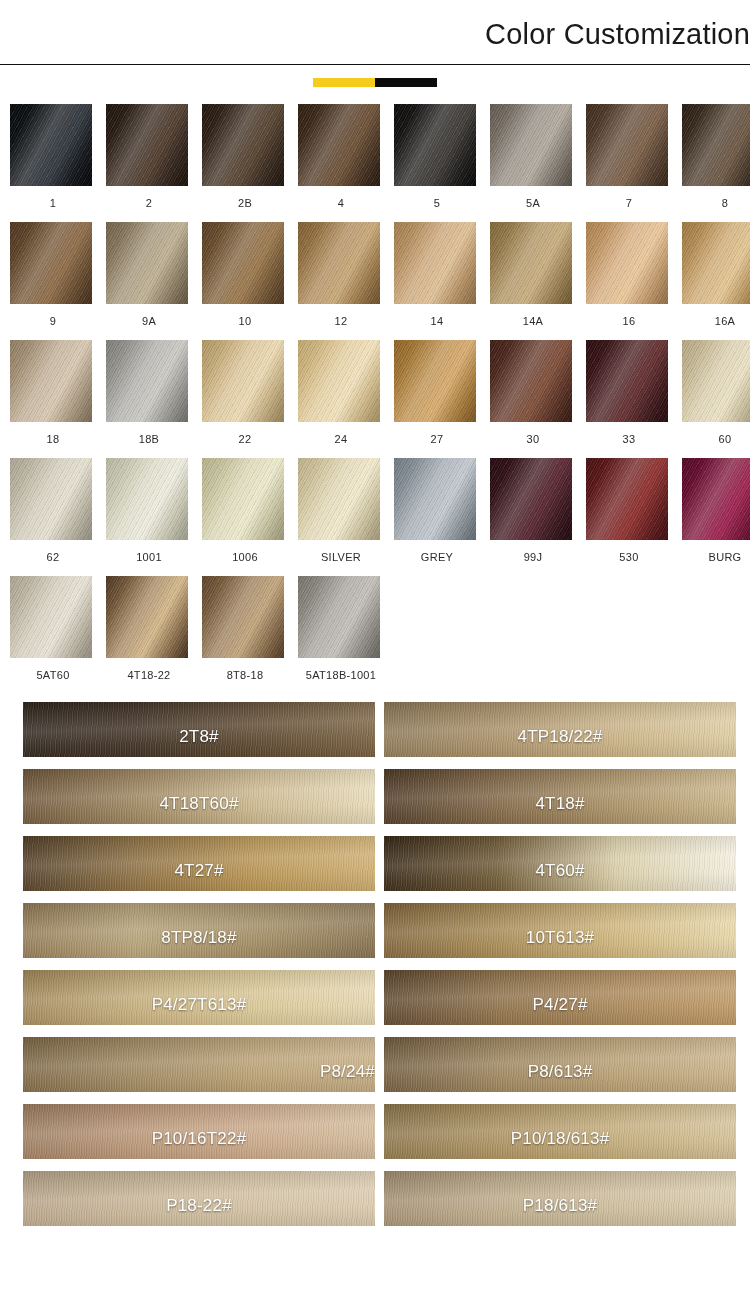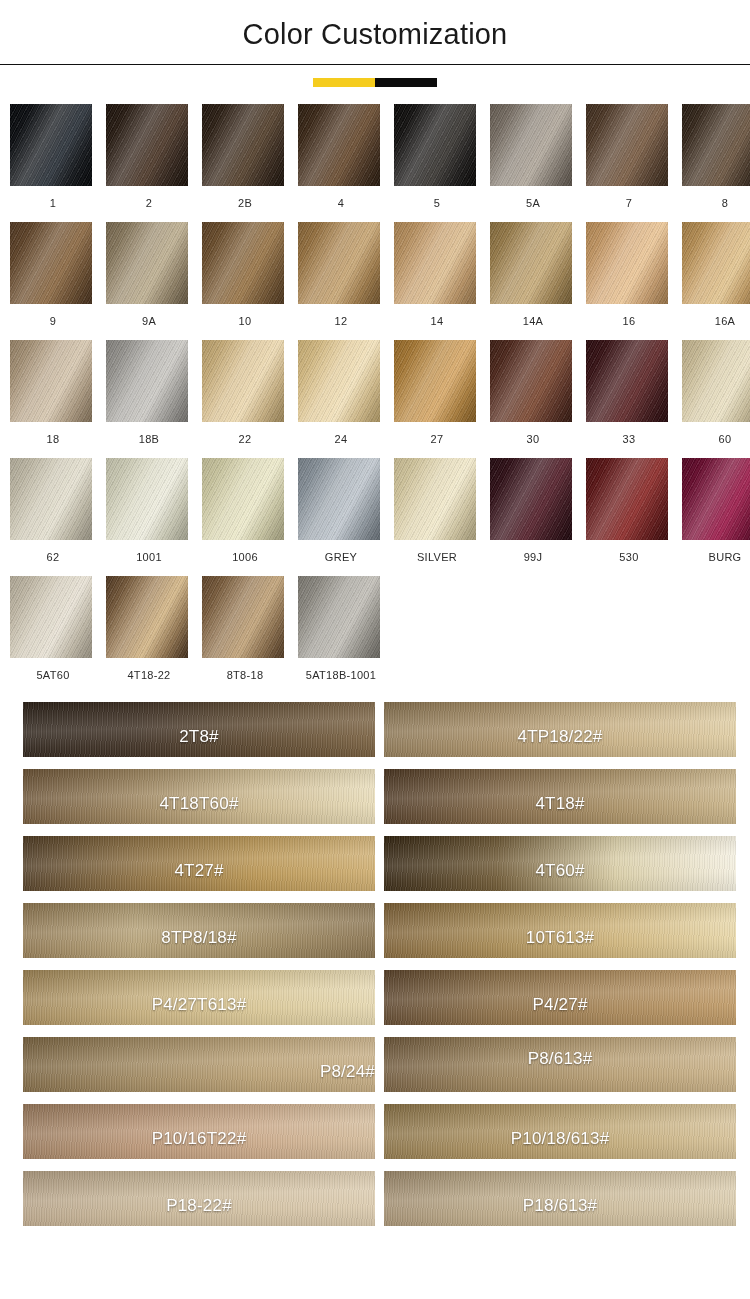--- a/index.html
+++ b/index.html
@@ -4,21 +4,21 @@
 <style>
   * { box-sizing: border-box; margin: 0; padding: 0; }
   html, body {
     width: 750px;
     background: #ffffff;
     font-family: "Liberation Sans", sans-serif;
   }
   .page { width: 750px; min-height: 1299px; position: relative; background:#fff; }
 
   
-  .header { padding-top: 14px; text-align: center; }
+  .header { padding-top: 14px; text-align: right; }
   .header-title {
     font-size: 29px;
     font-weight: 400;
     color: #1a1a1a;
     letter-spacing: .2px;
     line-height: 40px;
   }
   .header-rule { width: 750px; height: 1px; background: #111; margin-top: 10px; }
   .accent-wrap { display: flex; justify-content: center; margin-top: 13px; }
   .accent-yellow { width: 62px; height: 9px; }
@@ -318,32 +318,32 @@
         <div class="chip-label">1001</div>
       </div>
       <div class="cell">
         <div class="chip" style="background: linear-gradient(118deg, rgb(180, 176, 140) 0%, rgb(215, 211, 173) 38%, rgb(238, 235, 205) 62%, rgb(215, 211, 173) 80%, rgb(180, 176, 140) 100%);">
           <div class="strands"></div>
           <div class="sheen"></div>
         </div>
         <div class="chip-label">1006</div>
       </div>
       <div class="cell">
+        <div class="chip" style="background: linear-gradient(118deg, rgb(188, 176, 137) 0%, rgb(222, 210, 171) 38%, rgb(243, 235, 206) 62%, rgb(222, 210, 171) 80%, rgb(188, 176, 137) 100%);">
+          <div class="strands"></div>
+          <div class="sheen"></div>
+        </div>
+        <div class="chip-label">SILVER</div>
+      </div>
+      <div class="cell">
         <div class="chip" style="background: linear-gradient(118deg, rgb(110, 119, 127) 0%, rgb(154, 163, 171) 38%, rgb(195, 202, 209) 62%, rgb(154, 163, 171) 80%, rgb(110, 119, 127) 100%);">
           <div class="strands"></div>
           <div class="sheen"></div>
         </div>
         <div class="chip-label">GREY</div>
-      </div>
-      <div class="cell">
-        <div class="chip" style="background: linear-gradient(118deg, rgb(188, 176, 137) 0%, rgb(222, 210, 171) 38%, rgb(243, 235, 206) 62%, rgb(222, 210, 171) 80%, rgb(188, 176, 137) 100%);">
-          <div class="strands"></div>
-          <div class="sheen"></div>
-        </div>
-        <div class="chip-label">SILVER</div>
       </div>
       <div class="cell">
         <div class="chip" style="background: linear-gradient(118deg, rgb(34, 10, 16) 0%, rgb(59, 20, 28) 38%, rgb(86, 33, 44) 62%, rgb(59, 20, 28) 80%, rgb(34, 10, 16) 100%);">
           <div class="strands"></div>
           <div class="sheen"></div>
         </div>
         <div class="chip-label">99J</div>
       </div>
       <div class="cell">
         <div class="chip" style="background: linear-gradient(118deg, rgb(70, 15, 16) 0%, rgb(107, 26, 26) 38%, rgb(142, 44, 42) 62%, rgb(107, 26, 26) 80%, rgb(70, 15, 16) 100%);">
@@ -438,21 +438,21 @@
       <div class="bar" style="background: linear-gradient(90deg, rgb(91, 67, 42) 0%, rgb(138, 108, 67) 32%, rgb(169, 134, 86) 66%, rgb(192, 154, 102) 100%);">
         <div class="strands-h"></div>
         <div class="sheen-h"></div>
         <div class="bar-label">P4/27#</div>
       </div>
       <div class="bar" style="background: linear-gradient(90deg, rgb(123, 100, 64) 0%, rgb(157, 133, 92) 32%, rgb(185, 159, 114) 66%, rgb(199, 174, 132) 100%); justify-content: flex-end;">
         <div class="strands-h"></div>
         <div class="sheen-h"></div>
         <div class="bar-label">P8/24#</div>
       </div>
-      <div class="bar" style="background: linear-gradient(90deg, rgb(111, 88, 58) 0%, rgb(154, 129, 88) 32%, rgb(184, 158, 114) 66%, rgb(203, 179, 137) 100%); align-items: center;">
+      <div class="bar" style="background: linear-gradient(90deg, rgb(111, 88, 58) 0%, rgb(154, 129, 88) 32%, rgb(184, 158, 114) 66%, rgb(203, 179, 137) 100%);">
         <div class="strands-h"></div>
         <div class="sheen-h"></div>
         <div class="bar-label">P8/613#</div>
       </div>
       <div class="bar" style="background: linear-gradient(90deg, rgb(154, 122, 92) 0%, rgb(184, 147, 115) 32%, rgb(202, 168, 135) 66%, rgb(212, 187, 154) 100%);">
         <div class="strands-h"></div>
         <div class="sheen-h"></div>
         <div class="bar-label">P10/16T22#</div>
       </div>
       <div class="bar" style="background: linear-gradient(90deg, rgb(138, 114, 70) 0%, rgb(169, 142, 92) 32%, rgb(195, 171, 121) 66%, rgb(214, 193, 151) 100%);">

